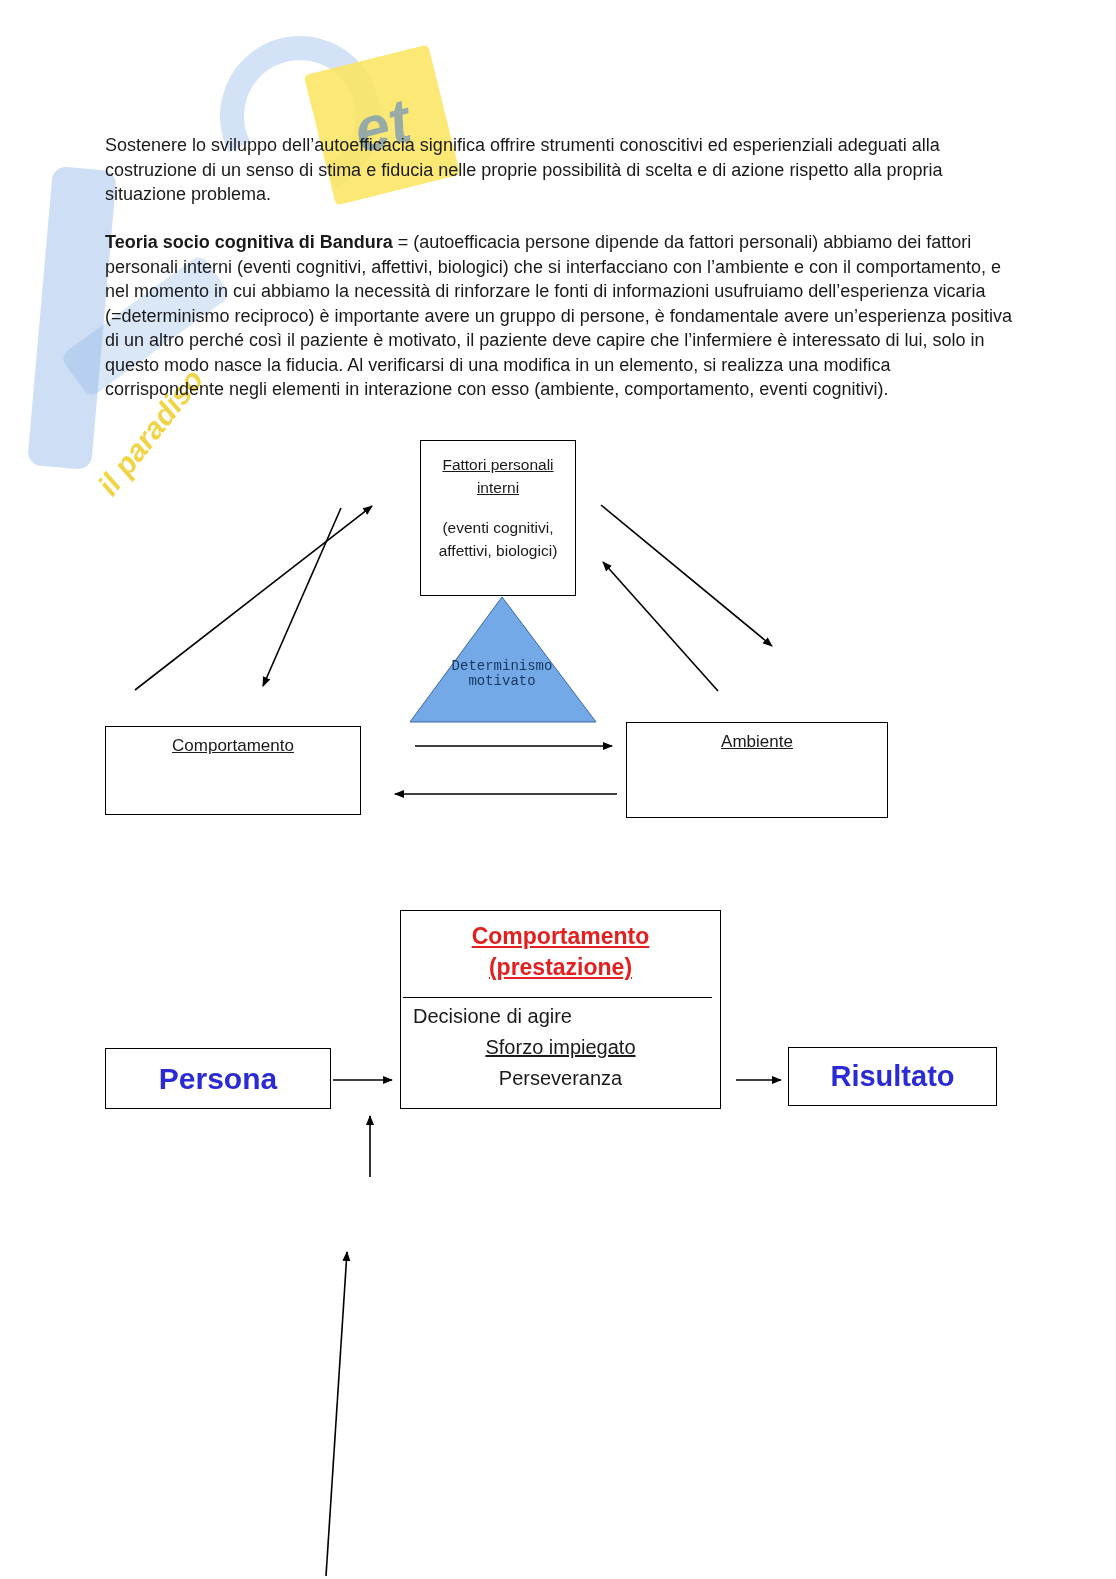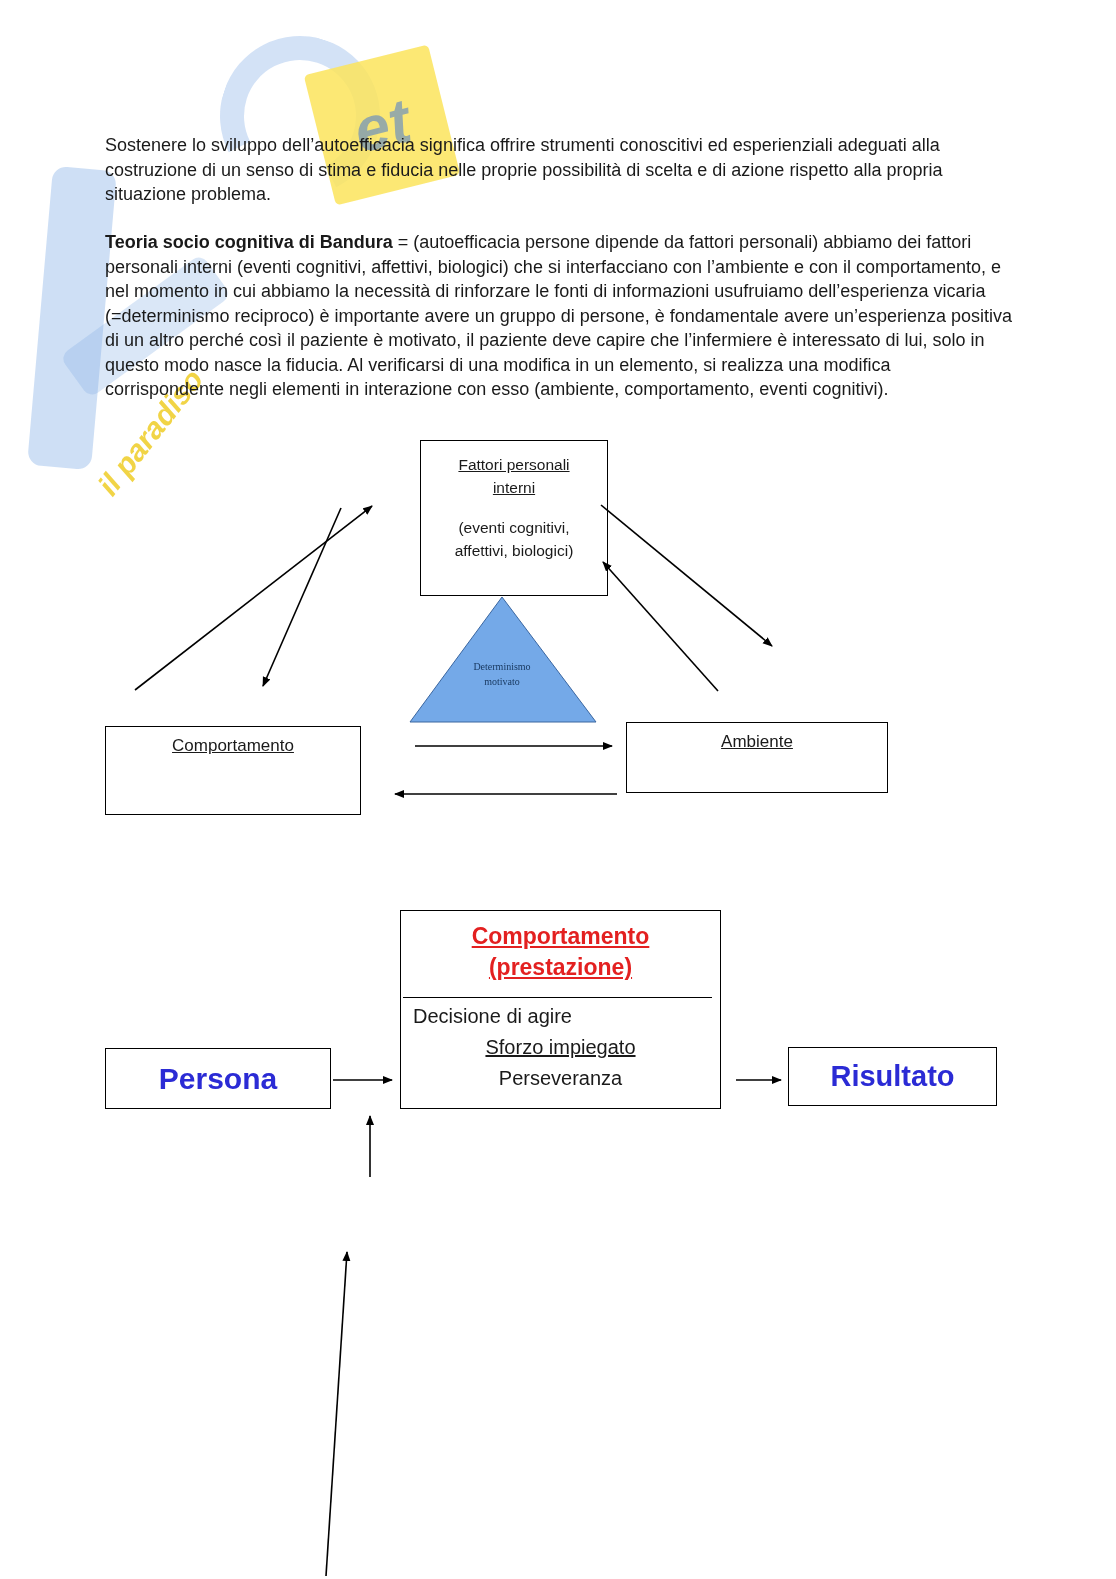--- a/index.html
+++ b/index.html
@@ -23,26 +23,26 @@
 
   
   .textblock { position:absolute; left:105px; width:908px; font-size:18px; line-height:24.5px; z-index:2; }
   .p1 { top:133px; }
   .p2 { top:230px; }
   .bold { font-weight:bold; }
   .u { text-decoration:underline; }
 
   
   .box { position:absolute; border:1.3px solid #000; box-sizing:border-box; z-index:2; background:transparent; }
-  .box-fattori { left:420px; top:440px; width:188px; height:156px; text-align:center; font-size:15.5px; line-height:23px; padding-top:12px; }
+  .box-fattori { left:420px; top:440px; width:156px; height:156px; text-align:center; font-size:15.5px; line-height:23px; padding-top:12px; }
   .box-fattori .gap { height:17px; }
   .box-comportamento { left:105px; top:726px; width:256px; height:89px; text-align:center; font-size:17px; padding-top:9px; }
-  .box-ambiente { left:626px; top:722px; width:262px; height:71px; text-align:center; font-size:17px; padding-top:9px; }
+  .box-ambiente { left:626px; top:722px; width:262px; height:96px; text-align:center; font-size:17px; padding-top:9px; }
   .tri-label { position:absolute; left:432px; top:659px; width:140px; text-align:center; z-index:2;
-               font-family:Liberation Serif, serif; font-size:10px; line-height:15px; color:#17375e; }
+               font-family:Liberation Mono, monospace; font-size:14px; line-height:15px; color:#17375e; }
 
   
   .box-center { left:400px; top:910px; width:321px; height:199px; padding-top:10px; }
   .d2-title { text-align:center; color:#e32020; font-weight:bold; font-size:23px; line-height:31px; text-decoration:underline; }
   .d2-divider { border-top:1.3px solid #000; margin:14px 8px 3px 2px; }
   .d2-item { font-size:20px; line-height:31px; color:#1a1a1a; }
   .d2-item-0 { text-align:left; padding-left:12px; }
   .d2-item-1 { text-align:center;text-decoration:underline; }
   .d2-item-2 { text-align:center; }
   .box-persona   { left:105px; top:1048px; width:226px; height:61px; display:flex; align-items:center; justify-content:center; font-size:30px; font-weight:bold; color:#2b2bd5; }

